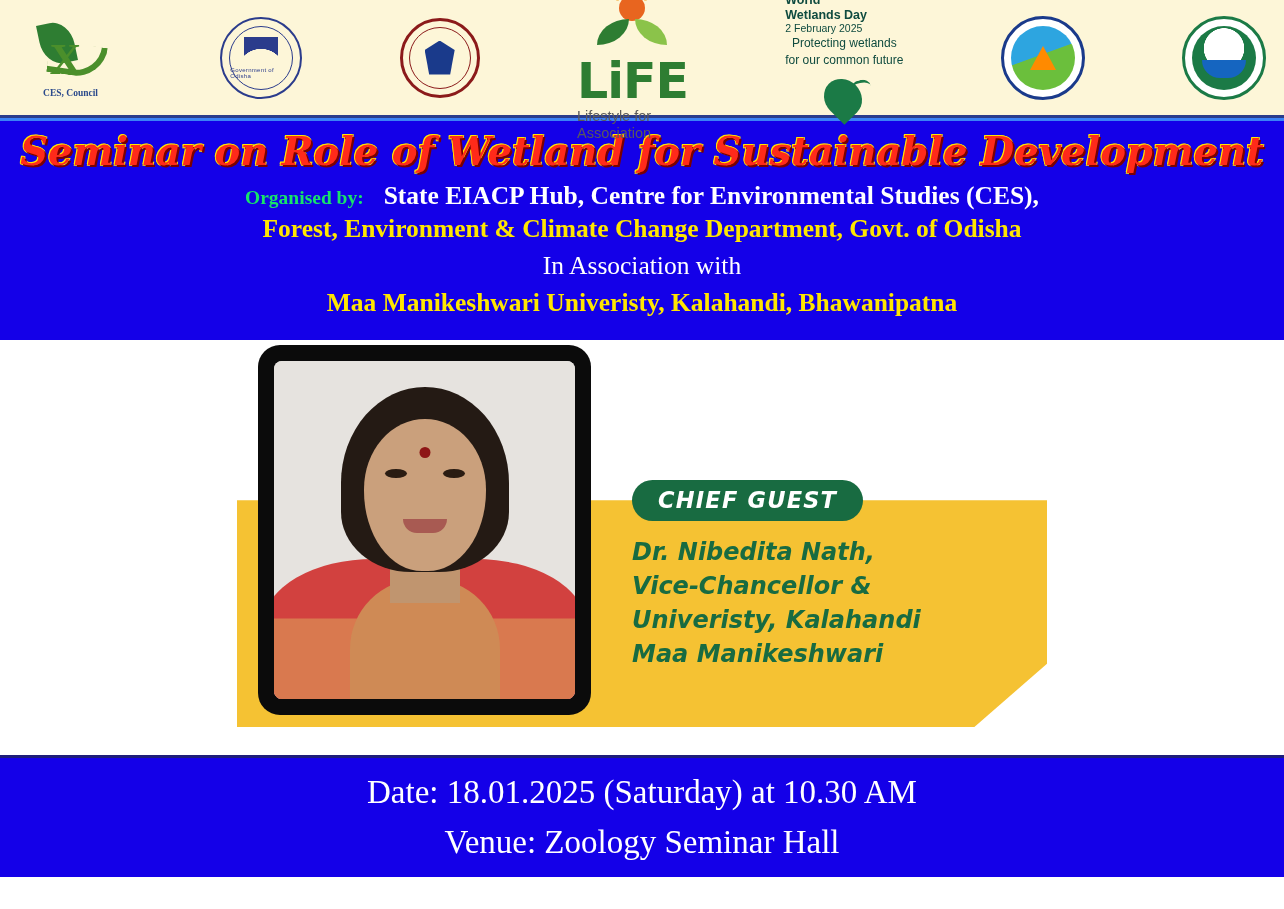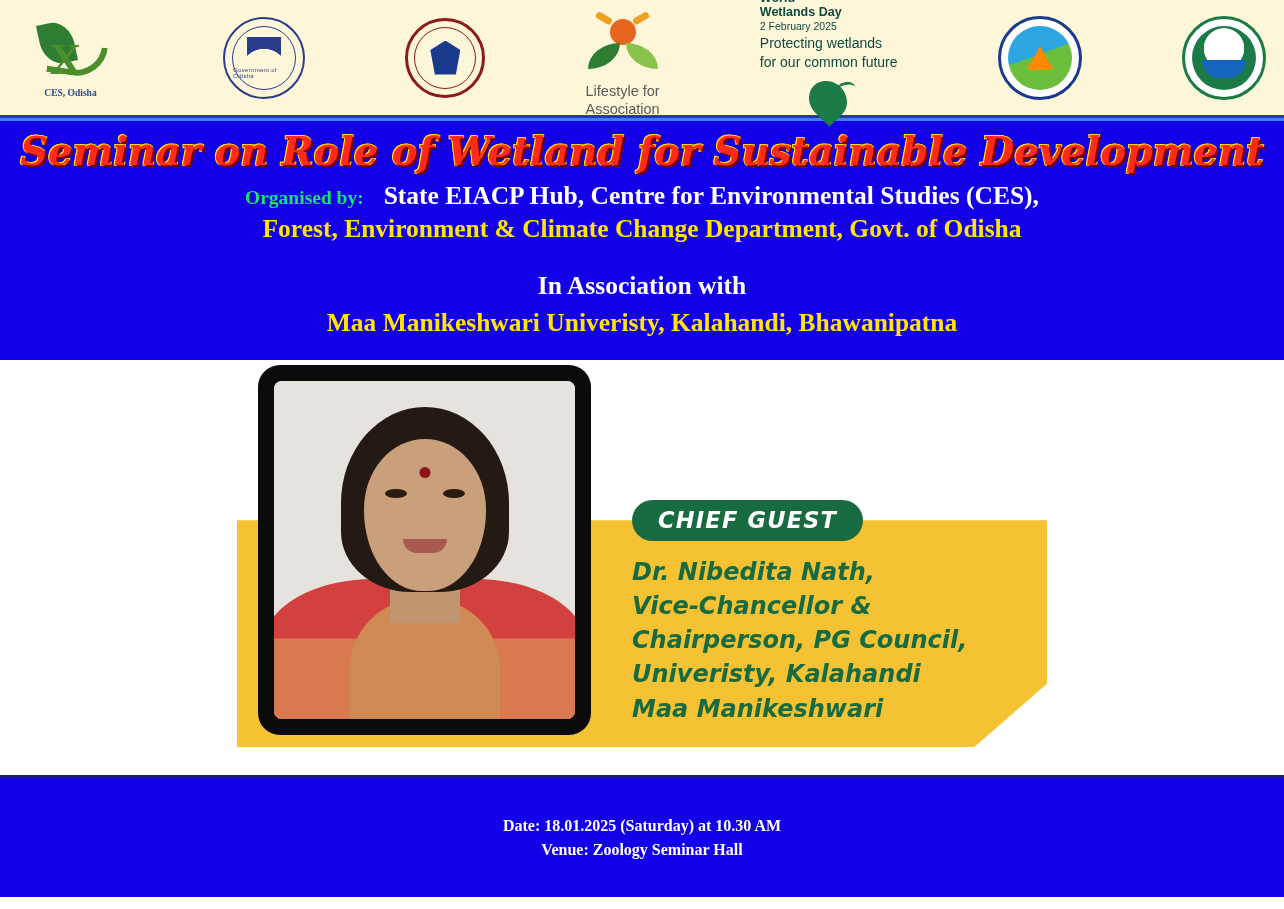--- a/index.html
+++ b/index.html
@@ -146,21 +146,21 @@
     font-family: "Liberation Sans", sans-serif;
   }
 
   .wwd {
     display: flex; align-items: center; gap: 8px;
     color: #14453a;
   }
   .wwd-text { font-size: 11px; line-height: 1.15; }
   .wwd-title { font-weight: bold; font-size: 12.5px; color: #0f4b3f; }
   .wwd-date  { font-size: 10.5px; color: #0f4b3f; }
-  .wwd-tag   { font-size: 14px; color: #0f4b3f; margin-top: 3px; }
+  .wwd-tag   { font-size: 12px; color: #0f4b3f; margin-top: 3px; text-align: center; }
   .wwd-mark  {
     width: 58px; height: 46px; position: relative;
   }
   .wwd-drop {
     position: absolute; left: 10px; top: 2px;
     width: 36px; height: 40px; background: #1b7a46;
     border-radius: 50% 50% 50% 0;
     transform: rotate(-45deg);
   }
   .wwd-bird {
@@ -249,24 +249,23 @@
   .org-l2, .org-l4 {
     color: #ffe600;
     font-size: 25.5px;
     font-weight: bold;
     font-family: "Liberation Serif", serif;
     line-height: 1.45;
   }
   .org-l3 {
     color: #ffffff;
     font-size: 25.5px;
-    font-weight: bold;
+    font-weight: normal;
     font-family: "Liberation Serif", serif;
     line-height: 1.45;
-    margin-top: 20px;
   }
 
   
   .middle {
     position: relative;
     height: 415px;
     background: #ffffff;
     font-style: italic;
   }
   .yellow-panel {
@@ -374,40 +373,40 @@
     height: 119px;
     border-top: 3px solid #1d1d7a;
     display: flex;
     flex-direction: column;
     align-items: center;
     justify-content: center;
     text-align: center;
   }
   .footer-line {
     color: #ffffff;
-    font-size: 16px;
-    font-weight: bold;
+    font-size: 33px;
+    font-weight: normal;
     font-family: "Liberation Serif", serif;
     line-height: 1.5;
   }
 </style>
 </head>
 <body>
 
 <div class="poster">
 
   <div class="logo-strip">
 
     <div class="logo logo-ces">
       <div class="ces-mark">
         <span class="ces-leaf"></span>
         <span class="ces-x">X</span>
         <span class="ces-swoosh"></span>
       </div>
-      <div class="ces-label">CES, Odisha</div>
+      <div class="ces-label">CES, Council</div>
     </div>
 
     <div class="logo">
       <div class="seal seal-odisha">
         <div class="inner">
           <div class="lion"></div>
           <div class="txt">Government of Odisha</div>
         </div>
       </div>
     </div>
@@ -423,20 +422,21 @@
     <div class="logo life-logo">
       <div class="life-plant">
         <span class="sun-ray" style="transform:rotate(-60deg)"></span>
 
         <span class="sun-ray" style="transform:rotate(60deg)"></span>
         <span class="sun-core"></span>
         <span class="leaf-l"></span>
         <span class="leaf-r"></span>
       </div>
       <div class="life-text">
+        <div class="life-word">LiFE</div>
         <div class="life-sub">Lifestyle for</div>
         <div class="life-sub">Association</div>
       </div>
     </div>
 
     <div class="logo wwd">
       <div class="wwd-text">
         <div class="wwd-title">World</div>
         <div class="wwd-title">Wetlands Day</div>
         <div class="wwd-date">2 February 2025</div>
@@ -497,21 +497,20 @@
         <span class="p-eye-r"></span>
         <span class="p-mouth"></span>
       </div>
     </div>
 
     <div class="guest-block">
       <div class="guest-badge">CHIEF GUEST</div>
       <div class="guest-name">
         <div>Dr. Nibedita Nath,</div>
         <div>Vice-Chancellor &amp;</div>
-        <div>Chairperson, PG Council,</div>
         <div>Univeristy, Kalahandi</div>
         <div>Maa Manikeshwari</div>
       </div>
     </div>
   </div>
 
   <div class="footer">
     <div class="footer-line">Date: 18.01.2025 (Saturday) at 10.30 AM</div>
     <div class="footer-line">Venue: Zoology Seminar Hall</div>
   </div>

